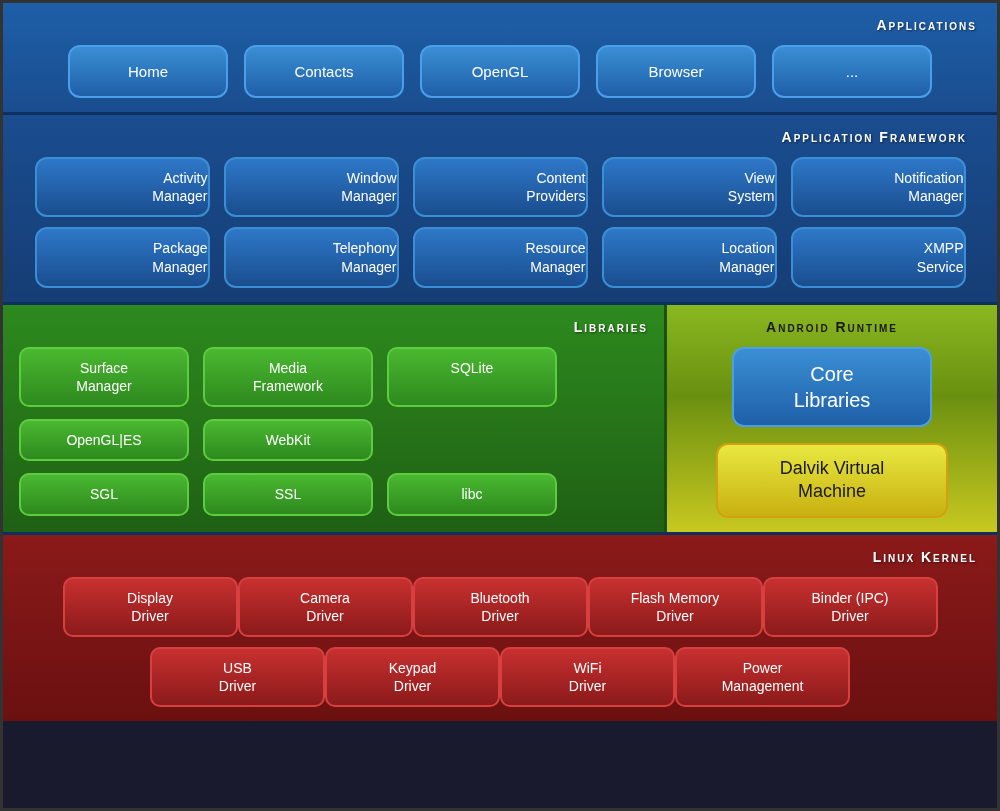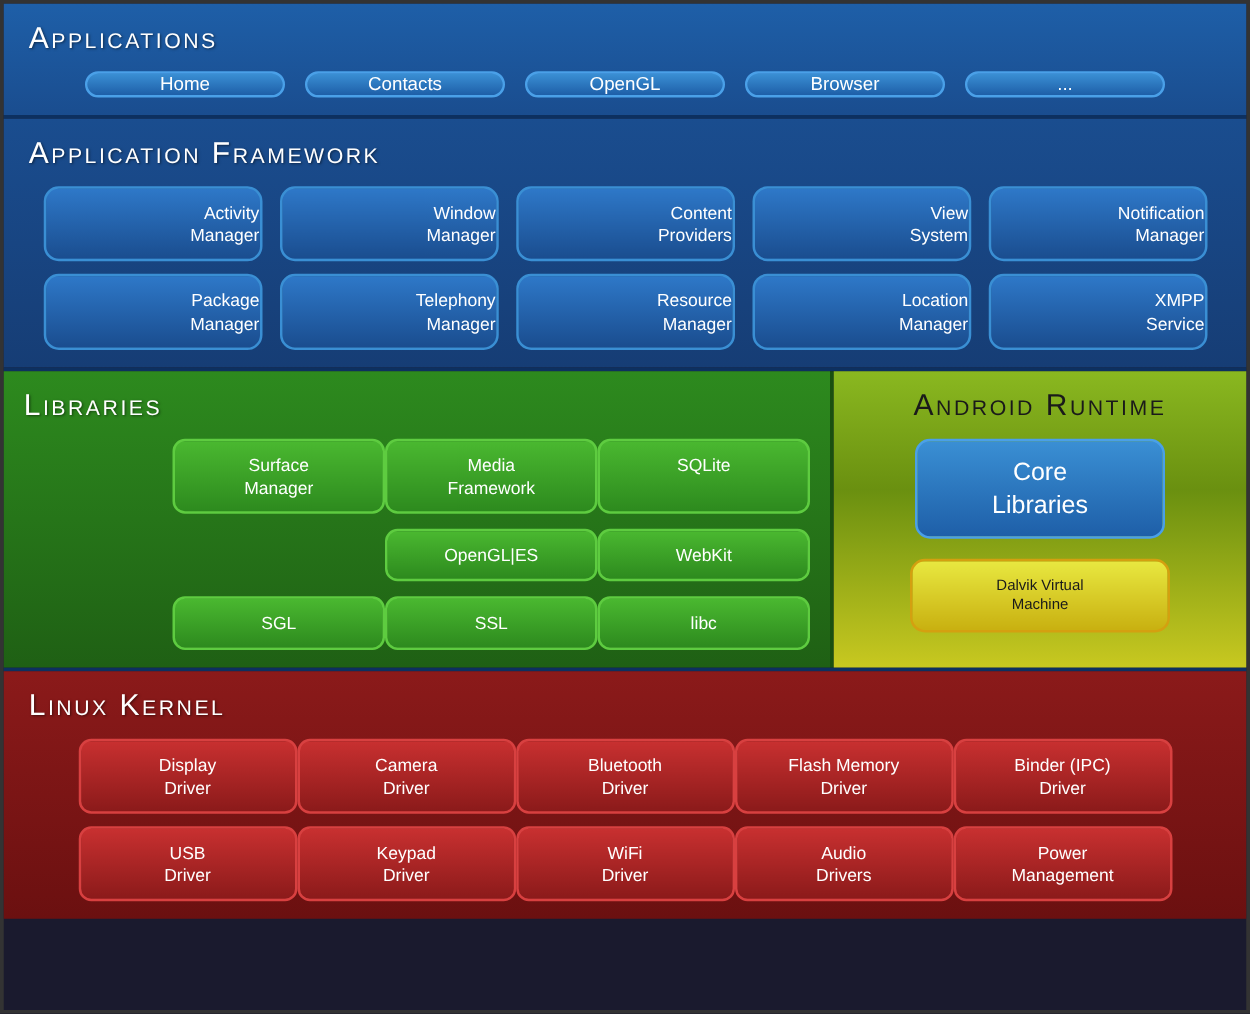--- a/index.html
+++ b/index.html
@@ -17,23 +17,23 @@
       flex-direction: column;
       border: 3px solid #333;
     }
 
     
     .section {
       padding: 12px 16px;
     }
 
     .section-title {
-      text-align: left;
-      font-size: 24px;
-      font-weight: normal;
+      text-align: right;
+      font-size: 14px;
+      font-weight: bold;
       font-variant: small-caps;
       letter-spacing: 2px;
       margin-bottom: 12px;
       color: white;
       text-shadow: 1px 1px 2px rgba(0,0,0,0.5);
     }
 
     
     .applications-section {
       background: linear-gradient(180deg, #1e5fa8 0%, #1a4d8f 100%);
@@ -46,31 +46,31 @@
       justify-content: center;
       gap: 16px;
     }
 
     .app-btn {
       background: linear-gradient(180deg, #3a8fd4 0%, #1e5fa8 100%);
       border: 2px solid #4aa0e8;
       border-radius: 12px;
       color: white;
       font-size: 15px;
-      padding: 0 0;
+      padding: 16px 0;
       width: 160px;
       text-align: center;
       cursor: pointer;
     }
 
     
     .framework-section {
       background: linear-gradient(180deg, #1a4d8f 0%, #163d75 100%);
       border-bottom: 3px solid #0d3060;
-      padding: 14px 20px;
+      padding: 14px 30px;
     }
 
     .framework-row {
       display: flex;
       justify-content: center;
       gap: 14px;
       margin-bottom: 10px;
     }
     .framework-row:last-child {
       margin-bottom: 0;
@@ -99,22 +99,23 @@
 
     .libraries-section {
       flex: 1;
       background: linear-gradient(180deg, #2d8a1e 0%, #1f6014 100%);
       padding: 14px 16px;
       border-right: 3px solid #1a5010;
     }
 
     .lib-row {
       display: flex;
+      gap: 14px;
       margin-bottom: 12px;
-      justify-content: flex-end;
+      justify-content: flex-start;
     }
     .lib-row:last-child { margin-bottom: 0; }
 
     .lib-btn {
       background: linear-gradient(180deg, #4ab830 0%, #2d8a1e 100%);
       border: 2px solid #5ecc40;
       border-radius: 10px;
       color: white;
       font-size: 14px;
       padding: 10px 0;
@@ -150,23 +151,23 @@
       cursor: pointer;
       line-height: 1.3;
       margin-bottom: 16px;
     }
 
     .runtime-btn-yellow {
       background: linear-gradient(180deg, #e8e840 0%, #c8b010 100%);
       border: 2px solid #d4a010;
       border-radius: 12px;
       color: #1a1a1a;
-      font-size: 12px;
+      font-size: 18px;
       padding: 12px 0;
-      width: 208px;
+      width: 232px;
       text-align: center;
       cursor: pointer;
       line-height: 1.3;
     }
 
     
     .kernel-section {
       background: linear-gradient(180deg, #8b1a1a 0%, #6b1010 100%);
       padding: 14px 20px;
     }
@@ -259,18 +260,17 @@
       <div class="kernel-btn">Display<br>Driver</div>
       <div class="kernel-btn">Camera<br>Driver</div>
       <div class="kernel-btn">Bluetooth<br>Driver</div>
       <div class="kernel-btn">Flash Memory<br>Driver</div>
       <div class="kernel-btn">Binder (IPC)<br>Driver</div>
     </div>
     <div class="kernel-row">
       <div class="kernel-btn">USB<br>Driver</div>
       <div class="kernel-btn">Keypad<br>Driver</div>
       <div class="kernel-btn">WiFi<br>Driver</div>
-      <div class="kernel-btn">Audio<br>Drivers</div>
       <div class="kernel-btn">Power<br>Management</div>
     </div>
   </div>
 
 </div>
 
 </body></html>

